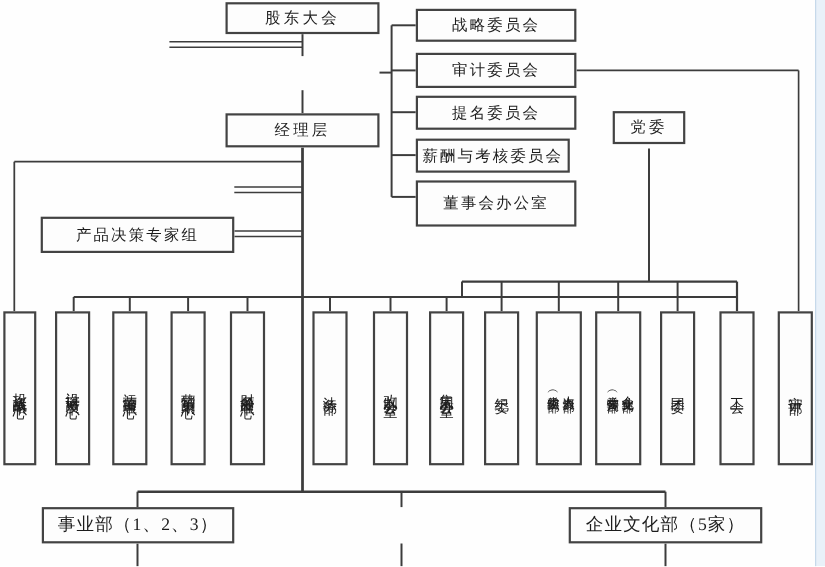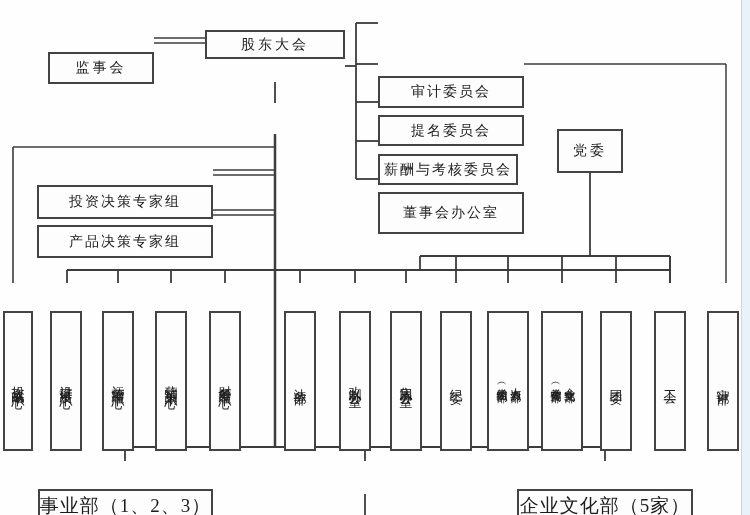--- a/index.html
+++ b/index.html
@@ -9,24 +9,23 @@
     font-family:"Liberation Serif","DejaVu Serif",serif;
     color:#1c1c1c;
   }
   .box{
     position:absolute;
     border:2px solid #434343;
     background:#fdfdfd;
     display:flex;align-items:center;justify-content:center;
     box-sizing:border-box;
     text-align:center;
-    margin-top:28px;
   }
   .hlabel{font-size:14px;letter-spacing:3px;white-space:nowrap;}
-  .hlabel-sm{font-size:19px;letter-spacing:1px;white-space:nowrap;}
+  .hlabel-sm{font-size:16px;letter-spacing:1px;white-space:nowrap;}
   .committee .hlabel{letter-spacing:2px;}
   .vtext{
     writing-mode:vertical-rl;text-orientation:mixed;
     font-size:13px;letter-spacing:2px;line-height:1;
   }
   .vtext-wrap{
     writing-mode:vertical-rl;text-orientation:mixed;
     font-size:11px;letter-spacing:1px;line-height:1.25;
   }
   .vtext-wrap span{display:block;}
@@ -110,44 +109,44 @@
         <line x1="125" y1="494" x2="125" y2="515" stroke-width="1.8"></line>
         <line x1="365" y1="494" x2="365" y2="515" stroke-width="1.8"></line>
         <line x1="605" y1="494" x2="605" y2="515" stroke-width="1.8"></line>
       </g>
     </g>
   </svg>
 
   <div class="box" style="left:205px;top:2px;width:140px;height:29px">
     <span class="hlabel">股东大会</span>
   </div>
-  <div class="box" style="left:48px;top:24px;width:106px;height:32px">
-    <span class="hlabel">监事会</span>
-  </div>
-
+  <div class="box" style="left:205px;top:103px;width:140px;height:31px">
+    <span class="hlabel">经理层</span>
+  </div>
+
+  <div class="box committee" style="left:378px;top:8px;width:146px;height:30px">
+    <span class="hlabel">战略委员会</span>
+  </div>
   <div class="box committee" style="left:378px;top:87px;width:146px;height:31px">
     <span class="hlabel">提名委员会</span>
   </div>
   <div class="box committee" style="left:378px;top:48px;width:146px;height:32px">
     <span class="hlabel">审计委员会</span>
   </div>
   <div class="box committee" style="left:378px;top:126px;width:140px;height:31px">
     <span class="hlabel">薪酬与考核委员会</span>
   </div>
   <div class="box committee" style="left:378px;top:164px;width:146px;height:42px">
     <span class="hlabel">董事会办公室</span>
   </div>
 
-  <div class="box" style="left:557px;top:101px;width:66px;height:44px">
+  <div class="box" style="left:557px;top:101px;width:66px;height:30px">
     <span class="hlabel">党委</span>
   </div>
 
-  <div class="box" style="left:37px;top:157px;width:176px;height:34px">
-    <span class="hlabel" style="letter-spacing:2px">投资决策专家组</span>
-  </div>
   <div class="box" style="left:37px;top:197px;width:176px;height:33px">
     <span class="hlabel" style="letter-spacing:2px">产品决策专家组</span>
   </div>
 
   <div class="box" style="left:3px;top:283px;width:30px;height:140px">
     <span class="vtext">投资战略中心</span>
   </div>
   <div class="box" style="left:50px;top:283px;width:32px;height:140px">
     <span class="vtext">设计研发中心</span>
   </div>

